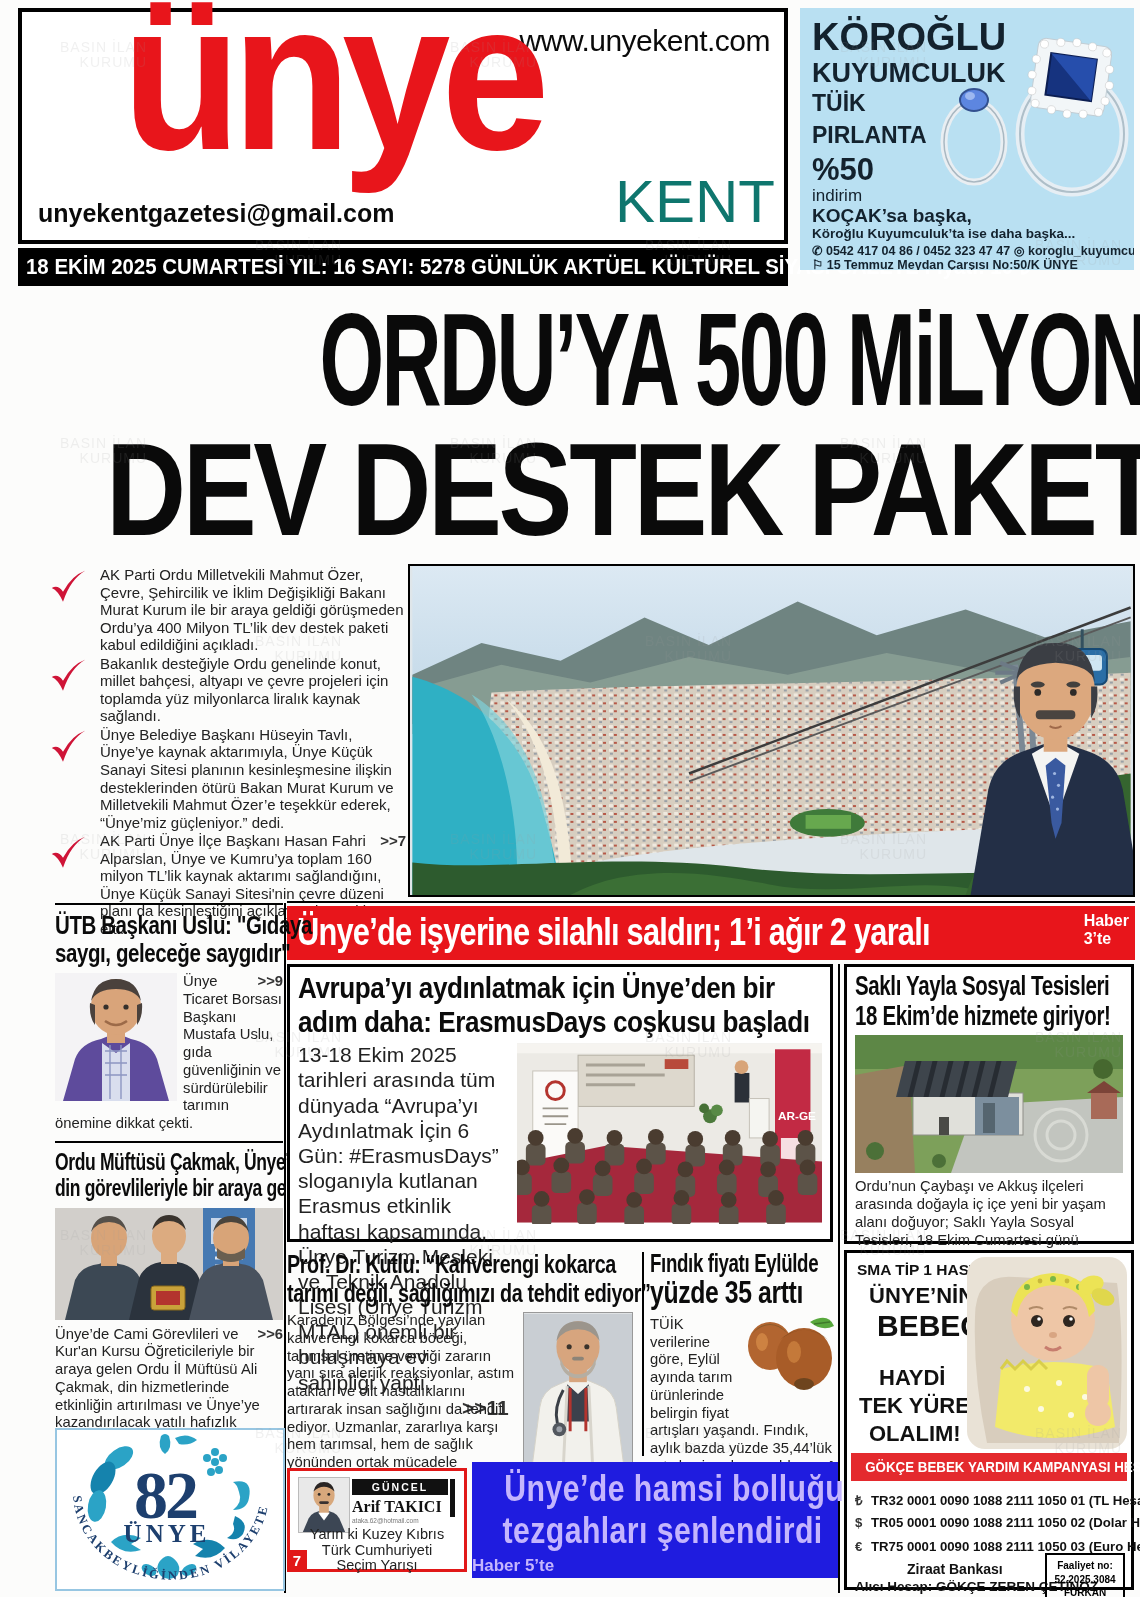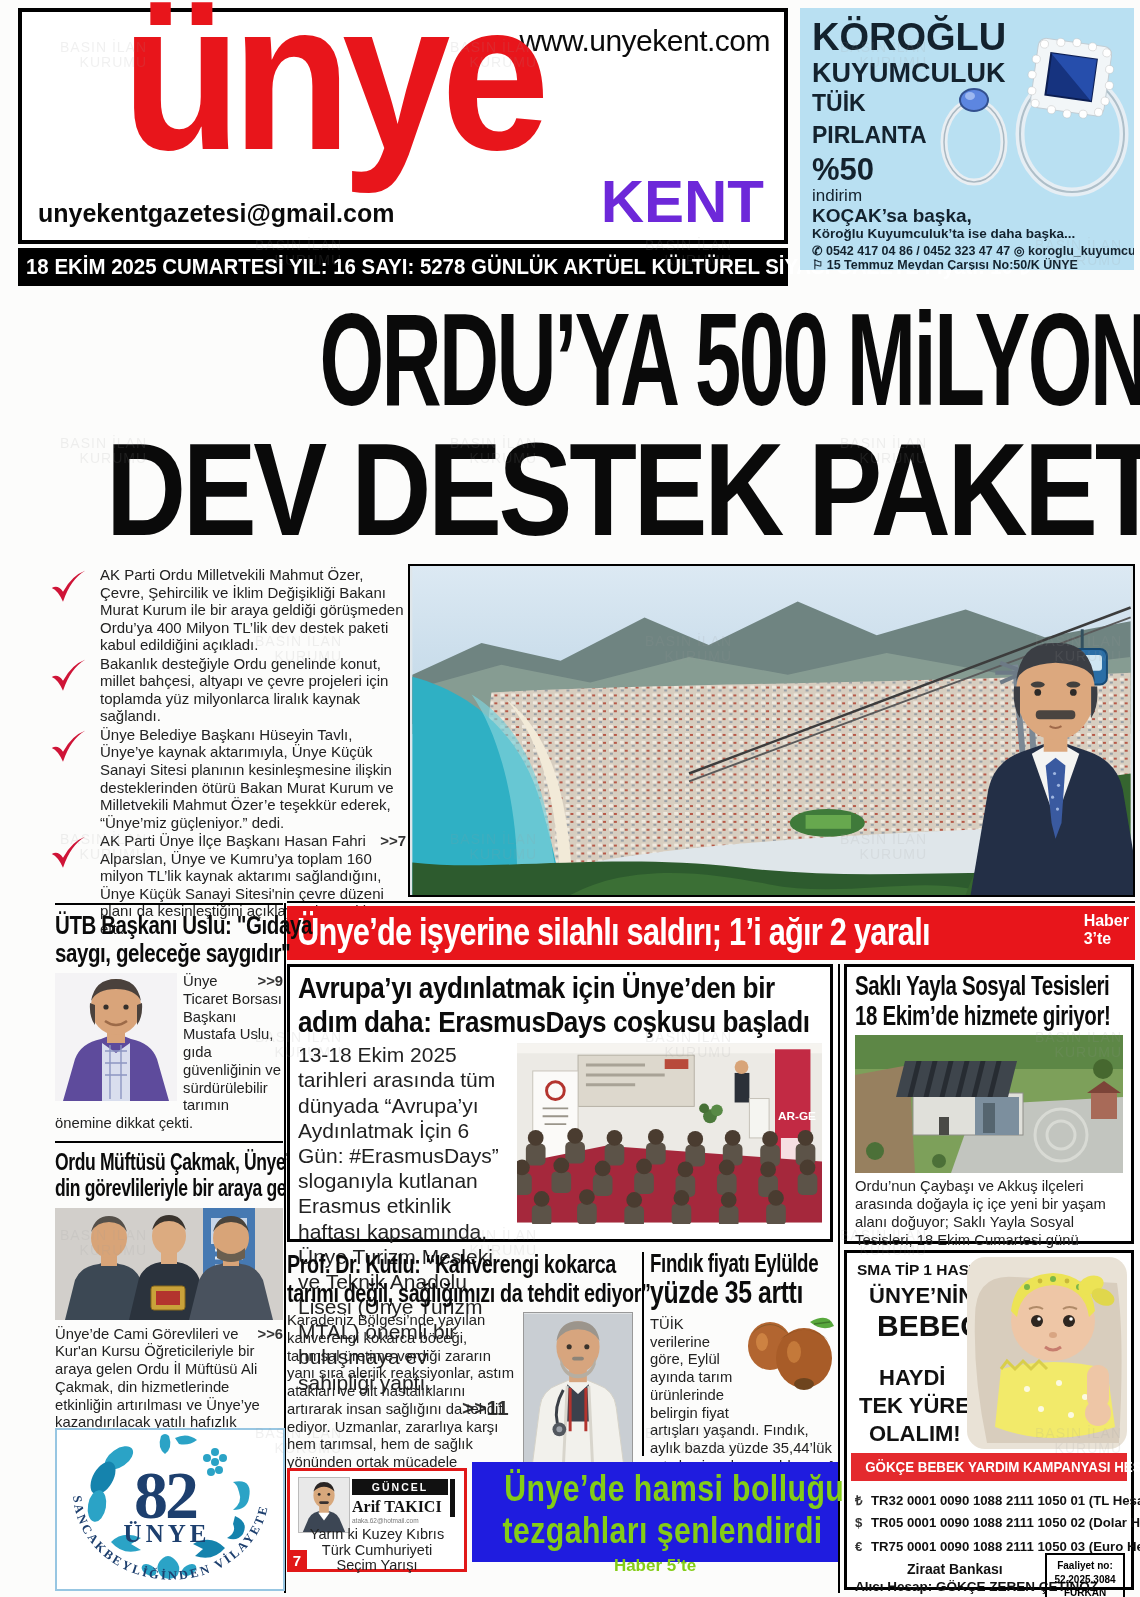--- a/index.html
+++ b/index.html
@@ -15,41 +15,41 @@
   .x9{font-weight:700}
   .sq{display:inline-block;white-space:nowrap;transform-origin:left center}
   .ctr{transform-origin:center center}
   .bodytxt{font-size:15px;line-height:1.2;color:var(--body)}
   .jump{float:right;font-weight:bold;color:#333;margin-left:6px}
   .blkbox{border:3px solid #000;background:#fff}
   
   #logo-box{left:18px;top:8px;width:770px;height:236px;border:4px solid #000;background:#fff}
   #site-url{right:14px;top:12px;font-size:30px;font-weight:400;letter-spacing:-.5px;color:#0a0a0a}
   #logo-main{left:100px;top:-58px;font-size:212px;font-weight:900;color:var(--red);letter-spacing:-10px;transform:scaleX(.92);transform-origin:left top}
-  #logo-sub{right:20px;bottom:4px;font-size:60px;font-weight:700;color:#6d28d9;letter-spacing:0}
+  #logo-sub{right:9px;bottom:4px;font-size:60px;font-weight:400;color:#0f766e;letter-spacing:0}
   #masthead-email{left:16px;bottom:12px;font-size:25px;font-weight:900;color:#0a0a0a}
   #date-strip{left:18px;top:248px;width:770px;height:38px;background:#000;color:#fff;font-size:21.5px;font-weight:900;line-height:38px;padding-left:8px;white-space:nowrap}
   
   #ad-box{left:800px;top:8px;width:334px;height:262px;background:var(--adbg);color:#13222e;overflow:hidden}
   .adL{left:12px;position:absolute}
   
   .mainline{left:0;width:1140px;text-align:center;white-space:nowrap}
   .mainline>span{display:inline-block;white-space:nowrap;font-weight:900;color:#0a0a0a;letter-spacing:-4px;transform-origin:center center;line-height:1}
   
   #lead-list{left:40px;top:566px;width:366px;list-style:none}
   #lead-list li{position:relative;padding-left:60px;font-size:15px;line-height:1.17;color:var(--body);margin-bottom:1px}
   .chk{position:absolute;left:8px;top:2px;width:40px;height:40px}
   
   .ph{display:block}
   .pframe{border:2px solid #000;background:#dfe6ea}
   
   #red-banner{left:287px;top:906px;width:848px;height:54px;background:var(--red);color:#fff}
   #red-banner .t{position:absolute;left:10px;top:4px;font-size:39px;font-weight:900;letter-spacing:-1px;white-space:nowrap;transform:scaleX(.79);transform-origin:left center}
   #red-banner .ref{position:absolute;right:6px;top:6px;font-size:16px;font-weight:900;line-height:1.15;text-align:left}
-  #blue-banner{left:472px;top:1462px;width:366px;height:100px;background:var(--blue);color:#84cc16;text-align:center}
+  #blue-banner{left:472px;top:1462px;width:366px;height:116px;background:var(--blue);color:#c4b5fd;}
   #blue-banner .l{font-size:36px;font-weight:900;letter-spacing:.5px;line-height:1.18;display:inline-block;white-space:nowrap;transform:scaleX(.84);transform-origin:center}
   #blue-banner .r{font-size:17px;font-weight:bold;margin-top:3px}
   
   .vrule{width:2px;background:#000}
   .hrule{height:2px;background:#000}
   .colhead{font-weight:900;color:var(--ink);line-height:1.08;letter-spacing:-.5px}
   .small-jump{font-weight:bold;color:#333}
   
   #sma-box{left:844px;top:1250px;width:290px;height:340px;border:3px solid #000;background:#fff}
   #sma-red{position:absolute;left:4px;top:200px;width:276px;height:28px;background:#e42a2e;color:#fff;text-align:center;line-height:28px;font-size:14.5px;font-weight:900;white-space:nowrap}

